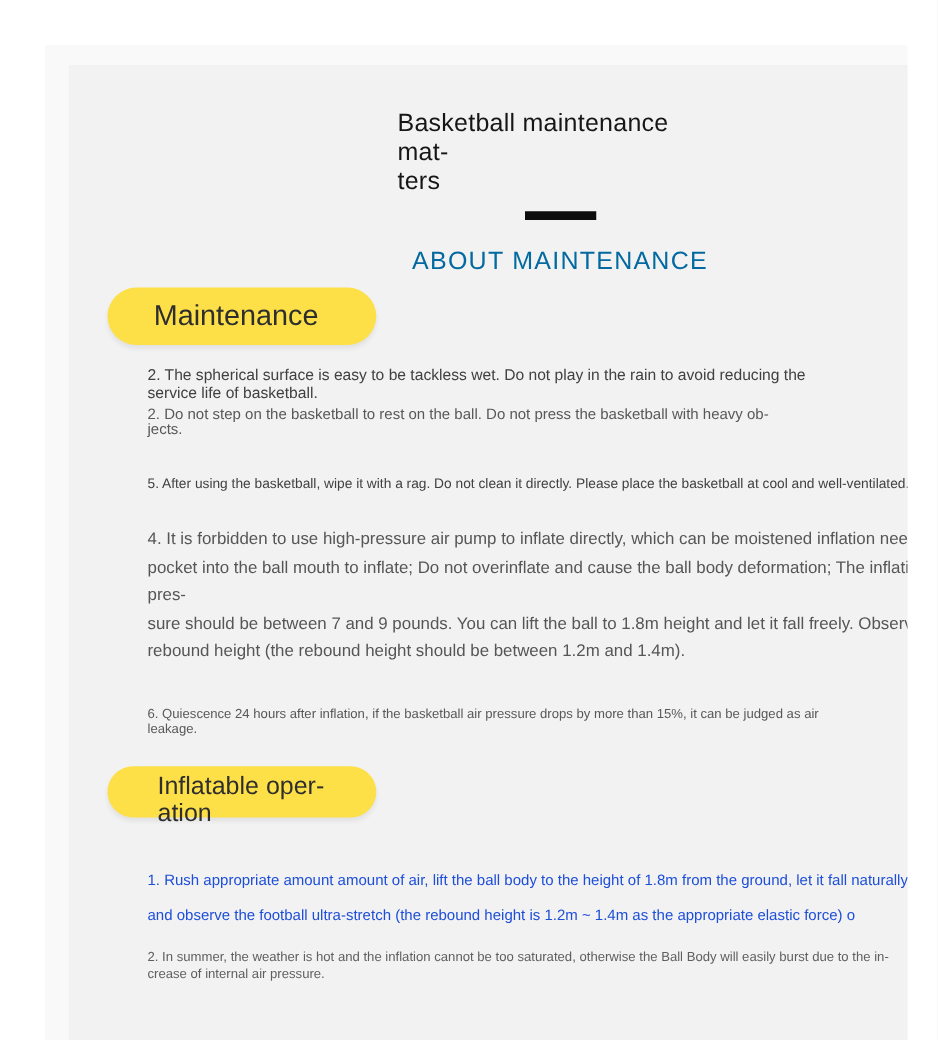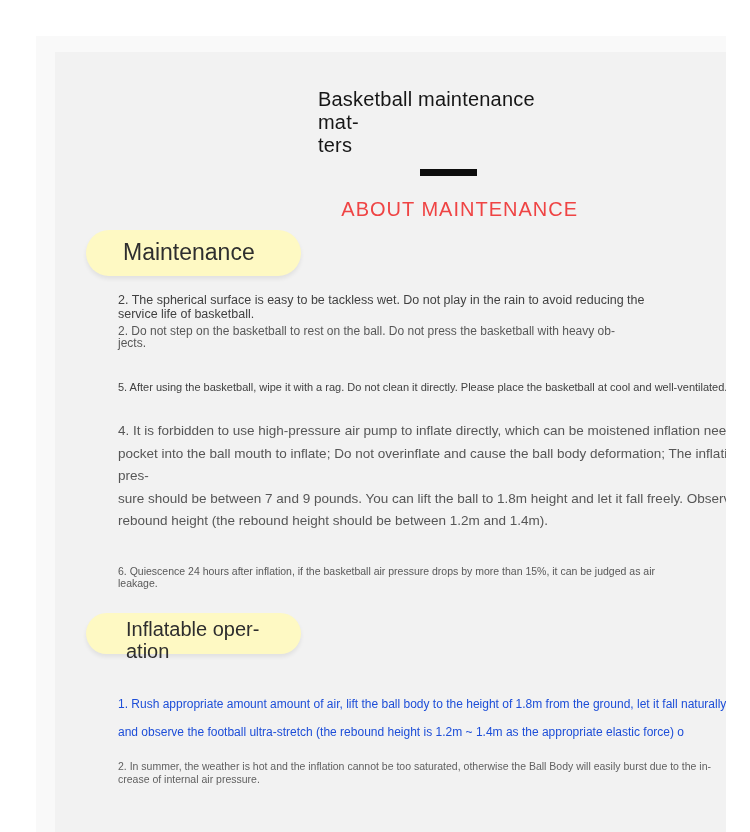--- a/index.html
+++ b/index.html
@@ -38,30 +38,30 @@
   .title-rule {
     width: 57px;
     height: 7px;
     background: #0d0d0d;
     margin: 6px auto 0 auto;
   }
   .about-heading {
     margin-top: 22px;
     font-size: 20px;
     letter-spacing: 1px;
-    color: #ef4444;
-    text-align: right;
+    color: #0369a1;
+    text-align: center;
     white-space: nowrap;
   }
   
   .pill {
     position: absolute;
     left: 38px;
     width: 215px;
-    background: #fef9c3;
+    background: #fde047;
     color: #2e2e2e;
     box-shadow: 0 3px 4px rgba(0,0,0,0.07);
   }
   .pill-1 {
     top: 182px;
     height: 46px;
     border-radius: 24px;
     padding-left: 37px;
     font-size: 23px;
     line-height: 45px;

